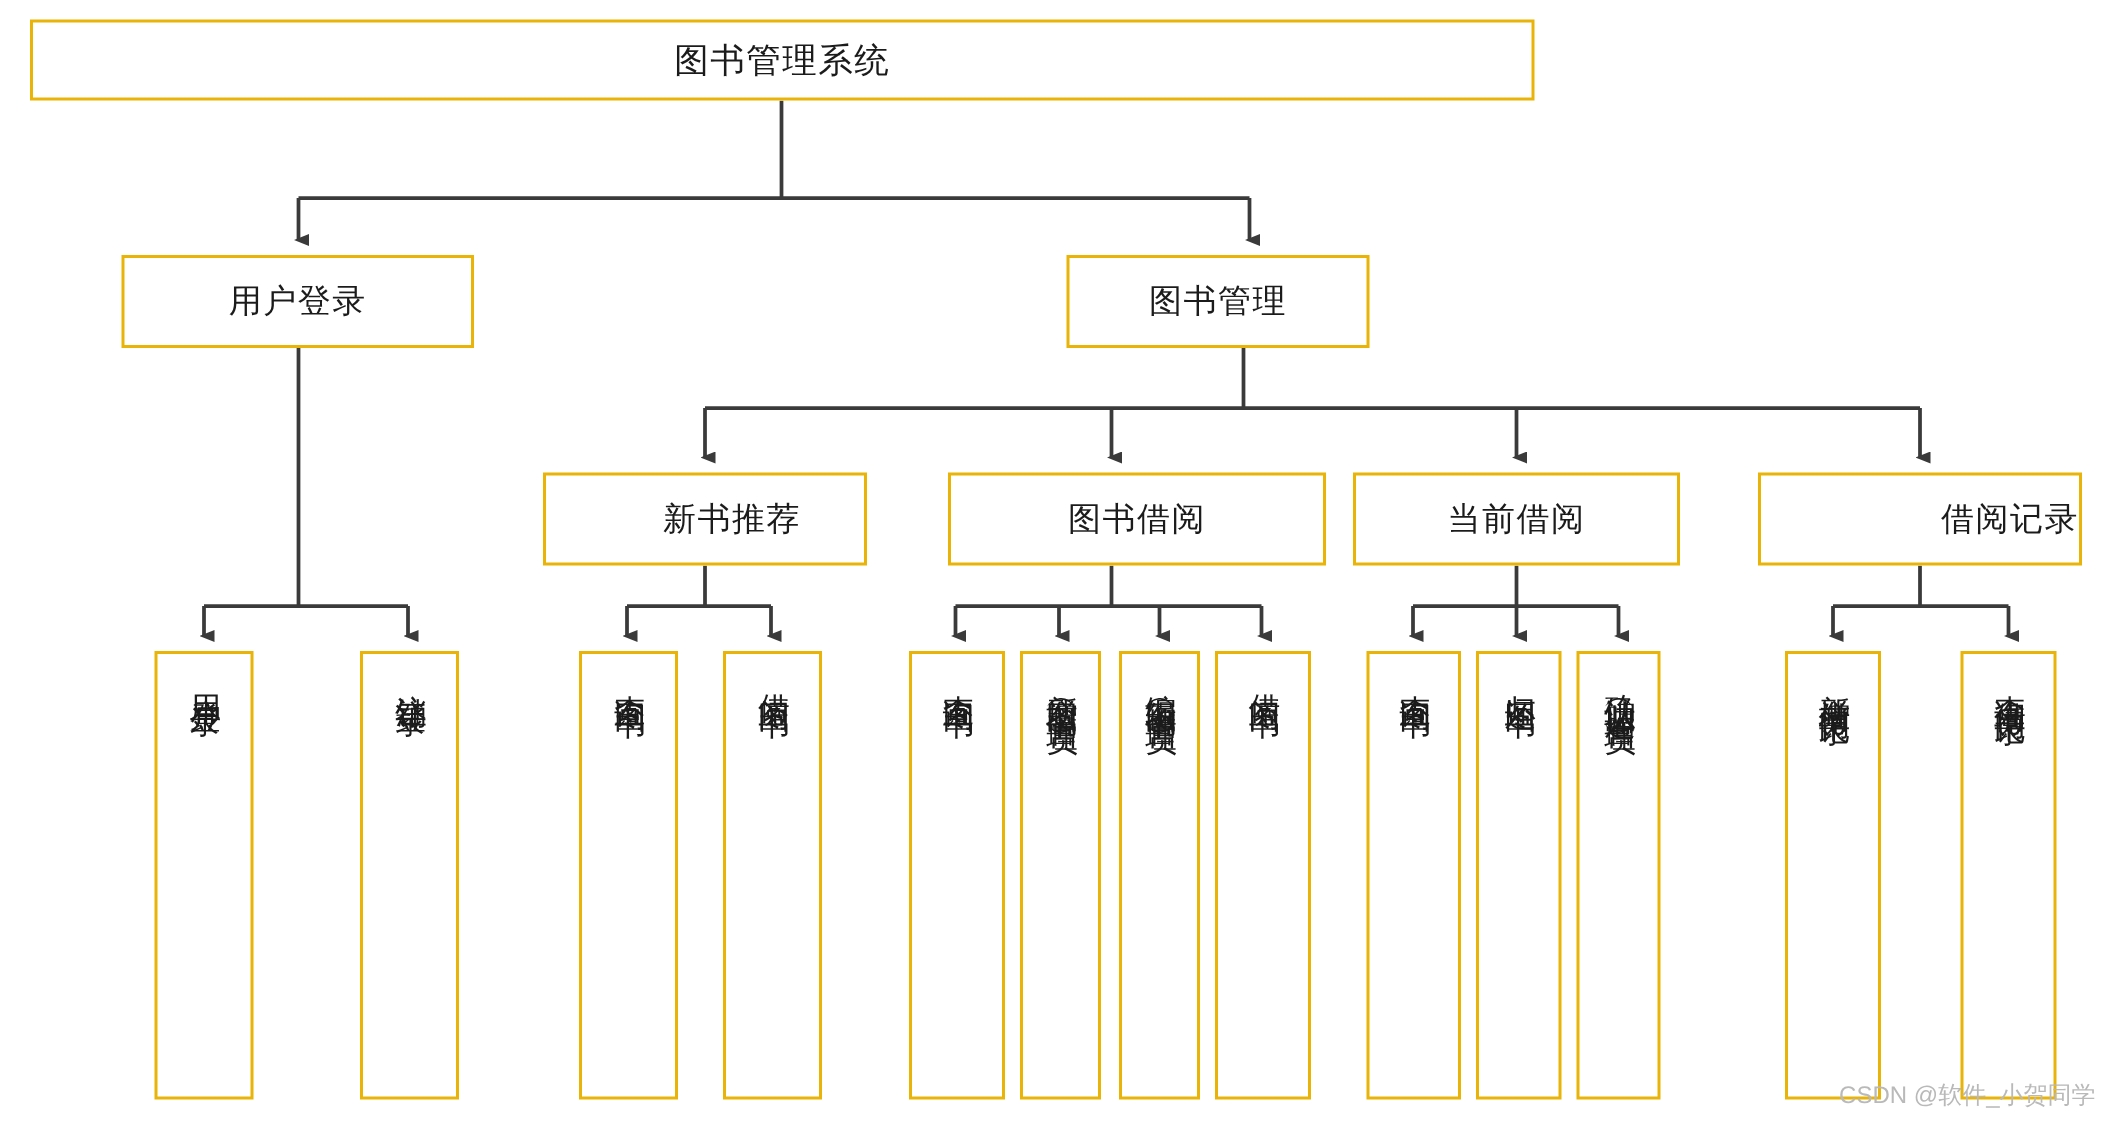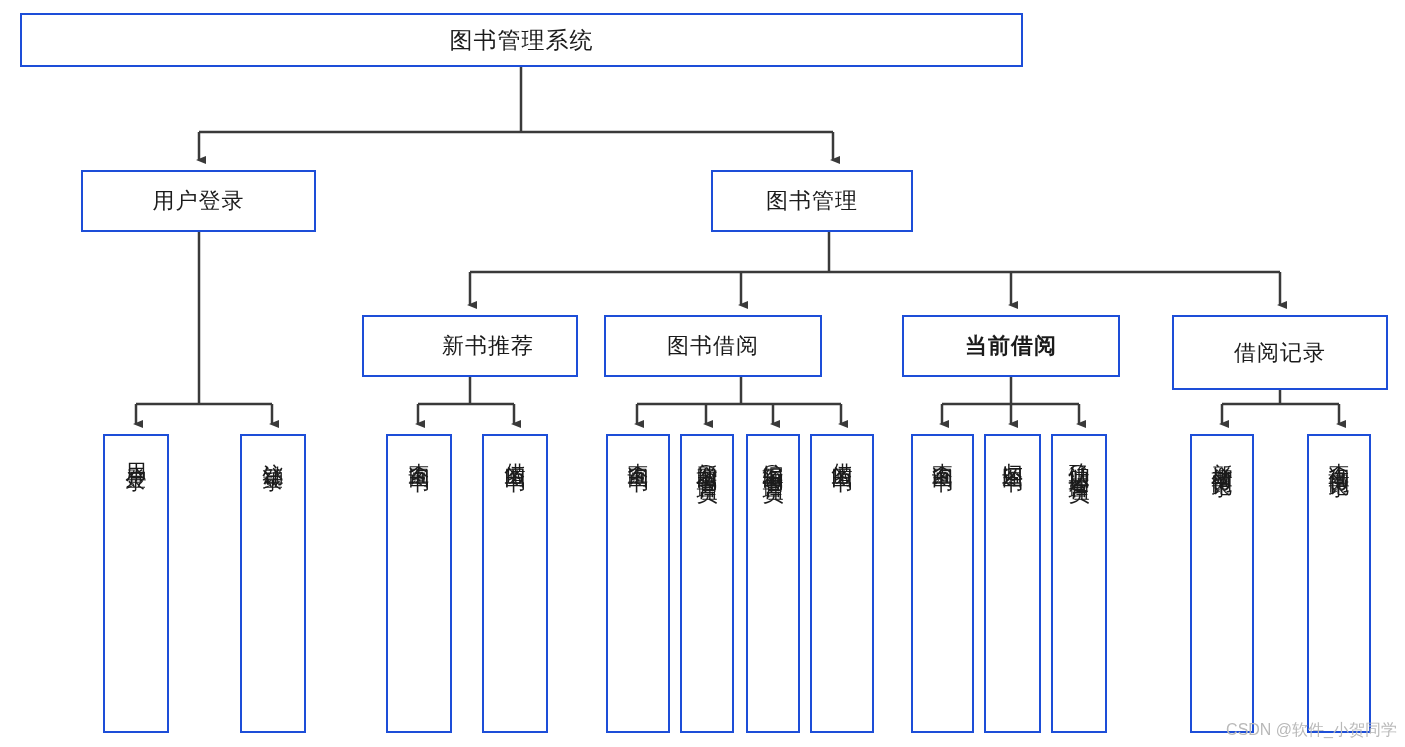--- a/index.html
+++ b/index.html
@@ -20,21 +20,21 @@
   svg.wires {
     position: absolute;
     left: 0;
     top: 0;
     width: 1405px;
     height: 747px;
   }
   .node {
     position: absolute;
     box-sizing: border-box;
-    border: 2px solid #1d4ed8;
+    border: 2px solid #eab308;
     background: #ffffff;
     color: #1b1b1b;
     display: flex;
     align-items: center;
     justify-content: center;
     z-index: 2;
   }
   .node .label {
     font-size: 22px;
     line-height: 1.25;
@@ -128,27 +128,27 @@
   <div class="node" style="left:81px; top:170px; width:235px; height:62px;">
     <span class="label">用户登录</span>
   </div>
   <div class="node" style="left:711px; top:170px; width:202px; height:62px;">
     <span class="label">图书管理</span>
   </div>
 
   <div class="node" style="left:362px; top:315px; width:216px; height:62px;padding-left:36px;">
     <span class="label">新书推荐</span>
   </div>
-  <div class="node" style="left:604px; top:315px; width:218px; height:62px;">
+  <div class="node" style="left:632px; top:315px; width:252px; height:62px;">
     <span class="label">图书借阅</span>
   </div>
-  <div class="node" style="left:902px; top:315px; width:218px; height:62px;font-weight:bold;">
+  <div class="node" style="left:902px; top:315px; width:218px; height:62px;">
     <span class="label">当前借阅</span>
   </div>
-  <div class="node" style="left:1172px; top:315px; width:216px; height:75px;">
+  <div class="node" style="left:1172px; top:315px; width:216px; height:62px;justify-content:flex-end;">
     <span class="label">借阅记录</span>
   </div>
 
   <div class="node leaf" style="left:103px; top:434px; width:66px; height:299px;">
     <span class="label">用户登录</span>
   </div>
   <div class="node leaf" style="left:240px; top:434px; width:66px; height:299px;">
     <span class="label">注销登录</span>
   </div>
 

